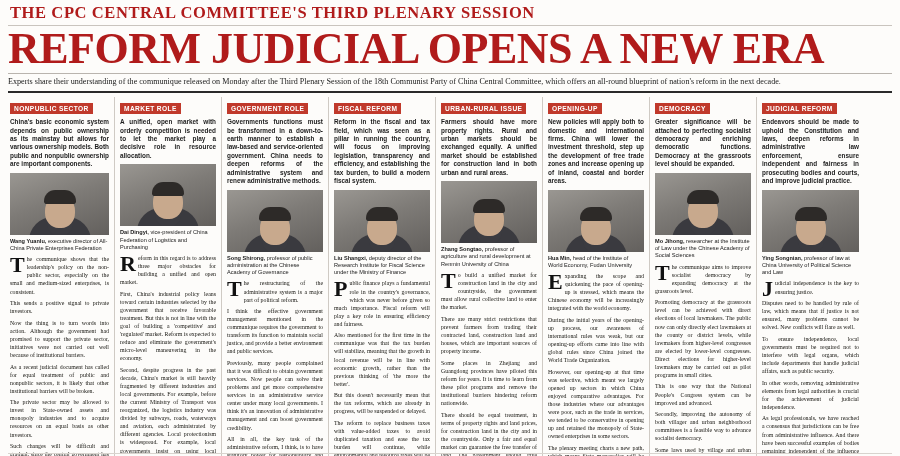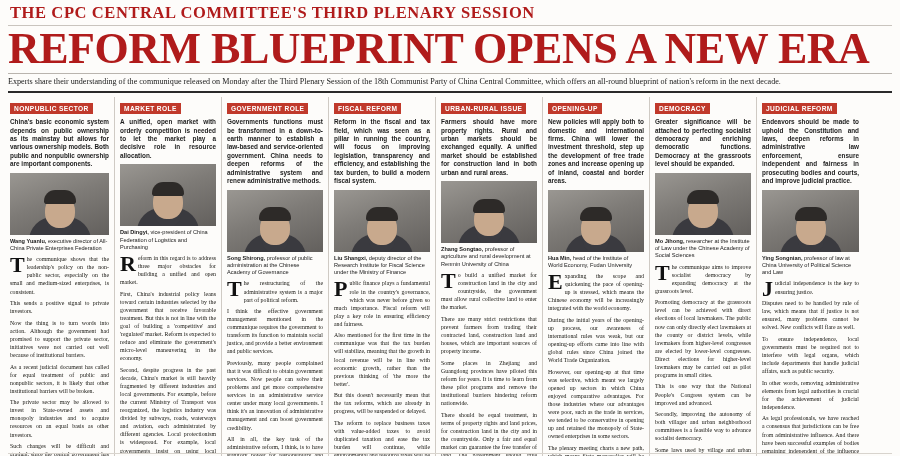--- a/index.html
+++ b/index.html
@@ -160,21 +160,21 @@
     border-top:1px solid #d8d4ce;
   }
 </style>
 </head>
 <body>
 
 <div class="page">
 
   <div class="kicker">THE CPC CENTRAL COMMITTEE'S THIRD PLENARY SESSION</div>
   <div class="rule-thin"></div>
-  <div class="headline">REFORM BLUEPRINT OPENS A NEW ERA</div>
+  <div class="headline">REFORM JUDICIAL OPENS A NEW ERA</div>
   <div class="rule-mid"></div>
   <div class="standfirst">Experts share their understanding of the communique released on Monday after the Third Plenary Session of the 18th Communist Party of China Central Committee, which offers an all-round blueprint of nation's reform in the next decade.</div>
   <div class="rule-thick"></div>
 
   <div class="cols" id="cols">
       <div class="col"><div class="tag">NONPUBLIC SECTOR</div><div class="intro">China's basic economic system depends on public ownership as its mainstay but allows for various ownership models. Both public and nonpublic ownership are important components.</div><div class="photo">
           <div class="ph-sky"></div>
           <div class="ph-body"></div>
           <div class="ph-face"></div>
           <div class="ph-hair"></div>

